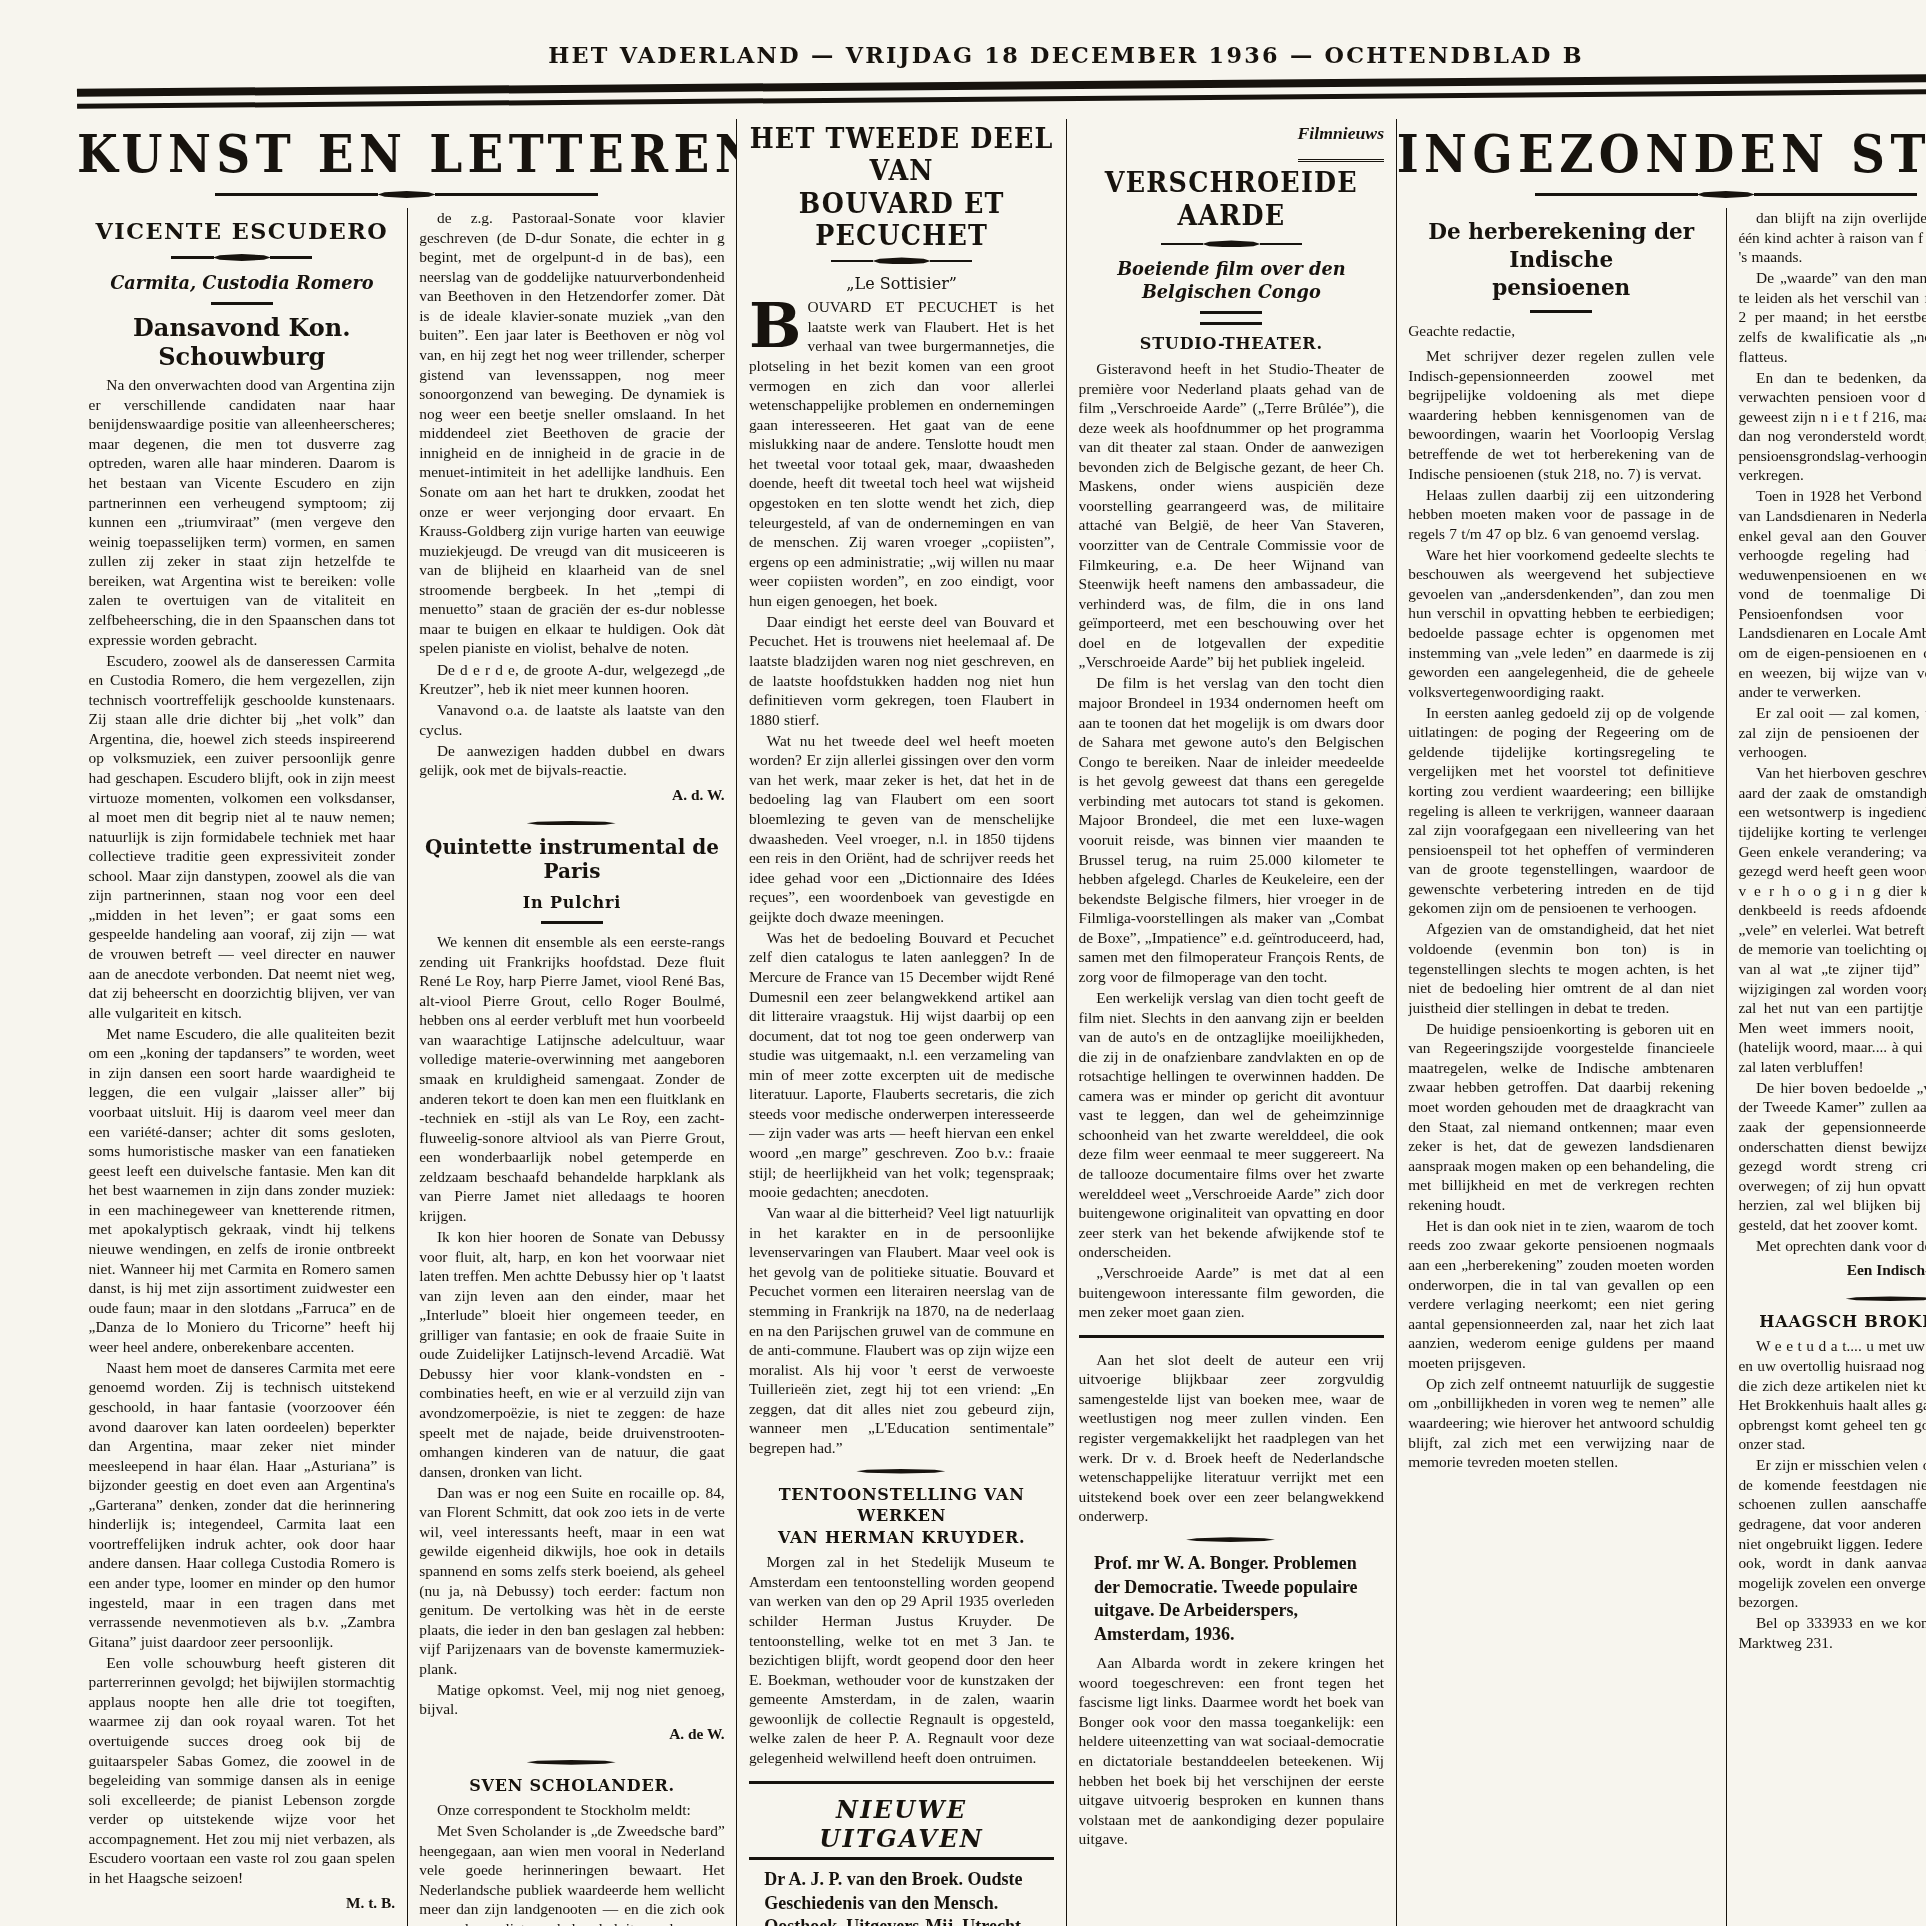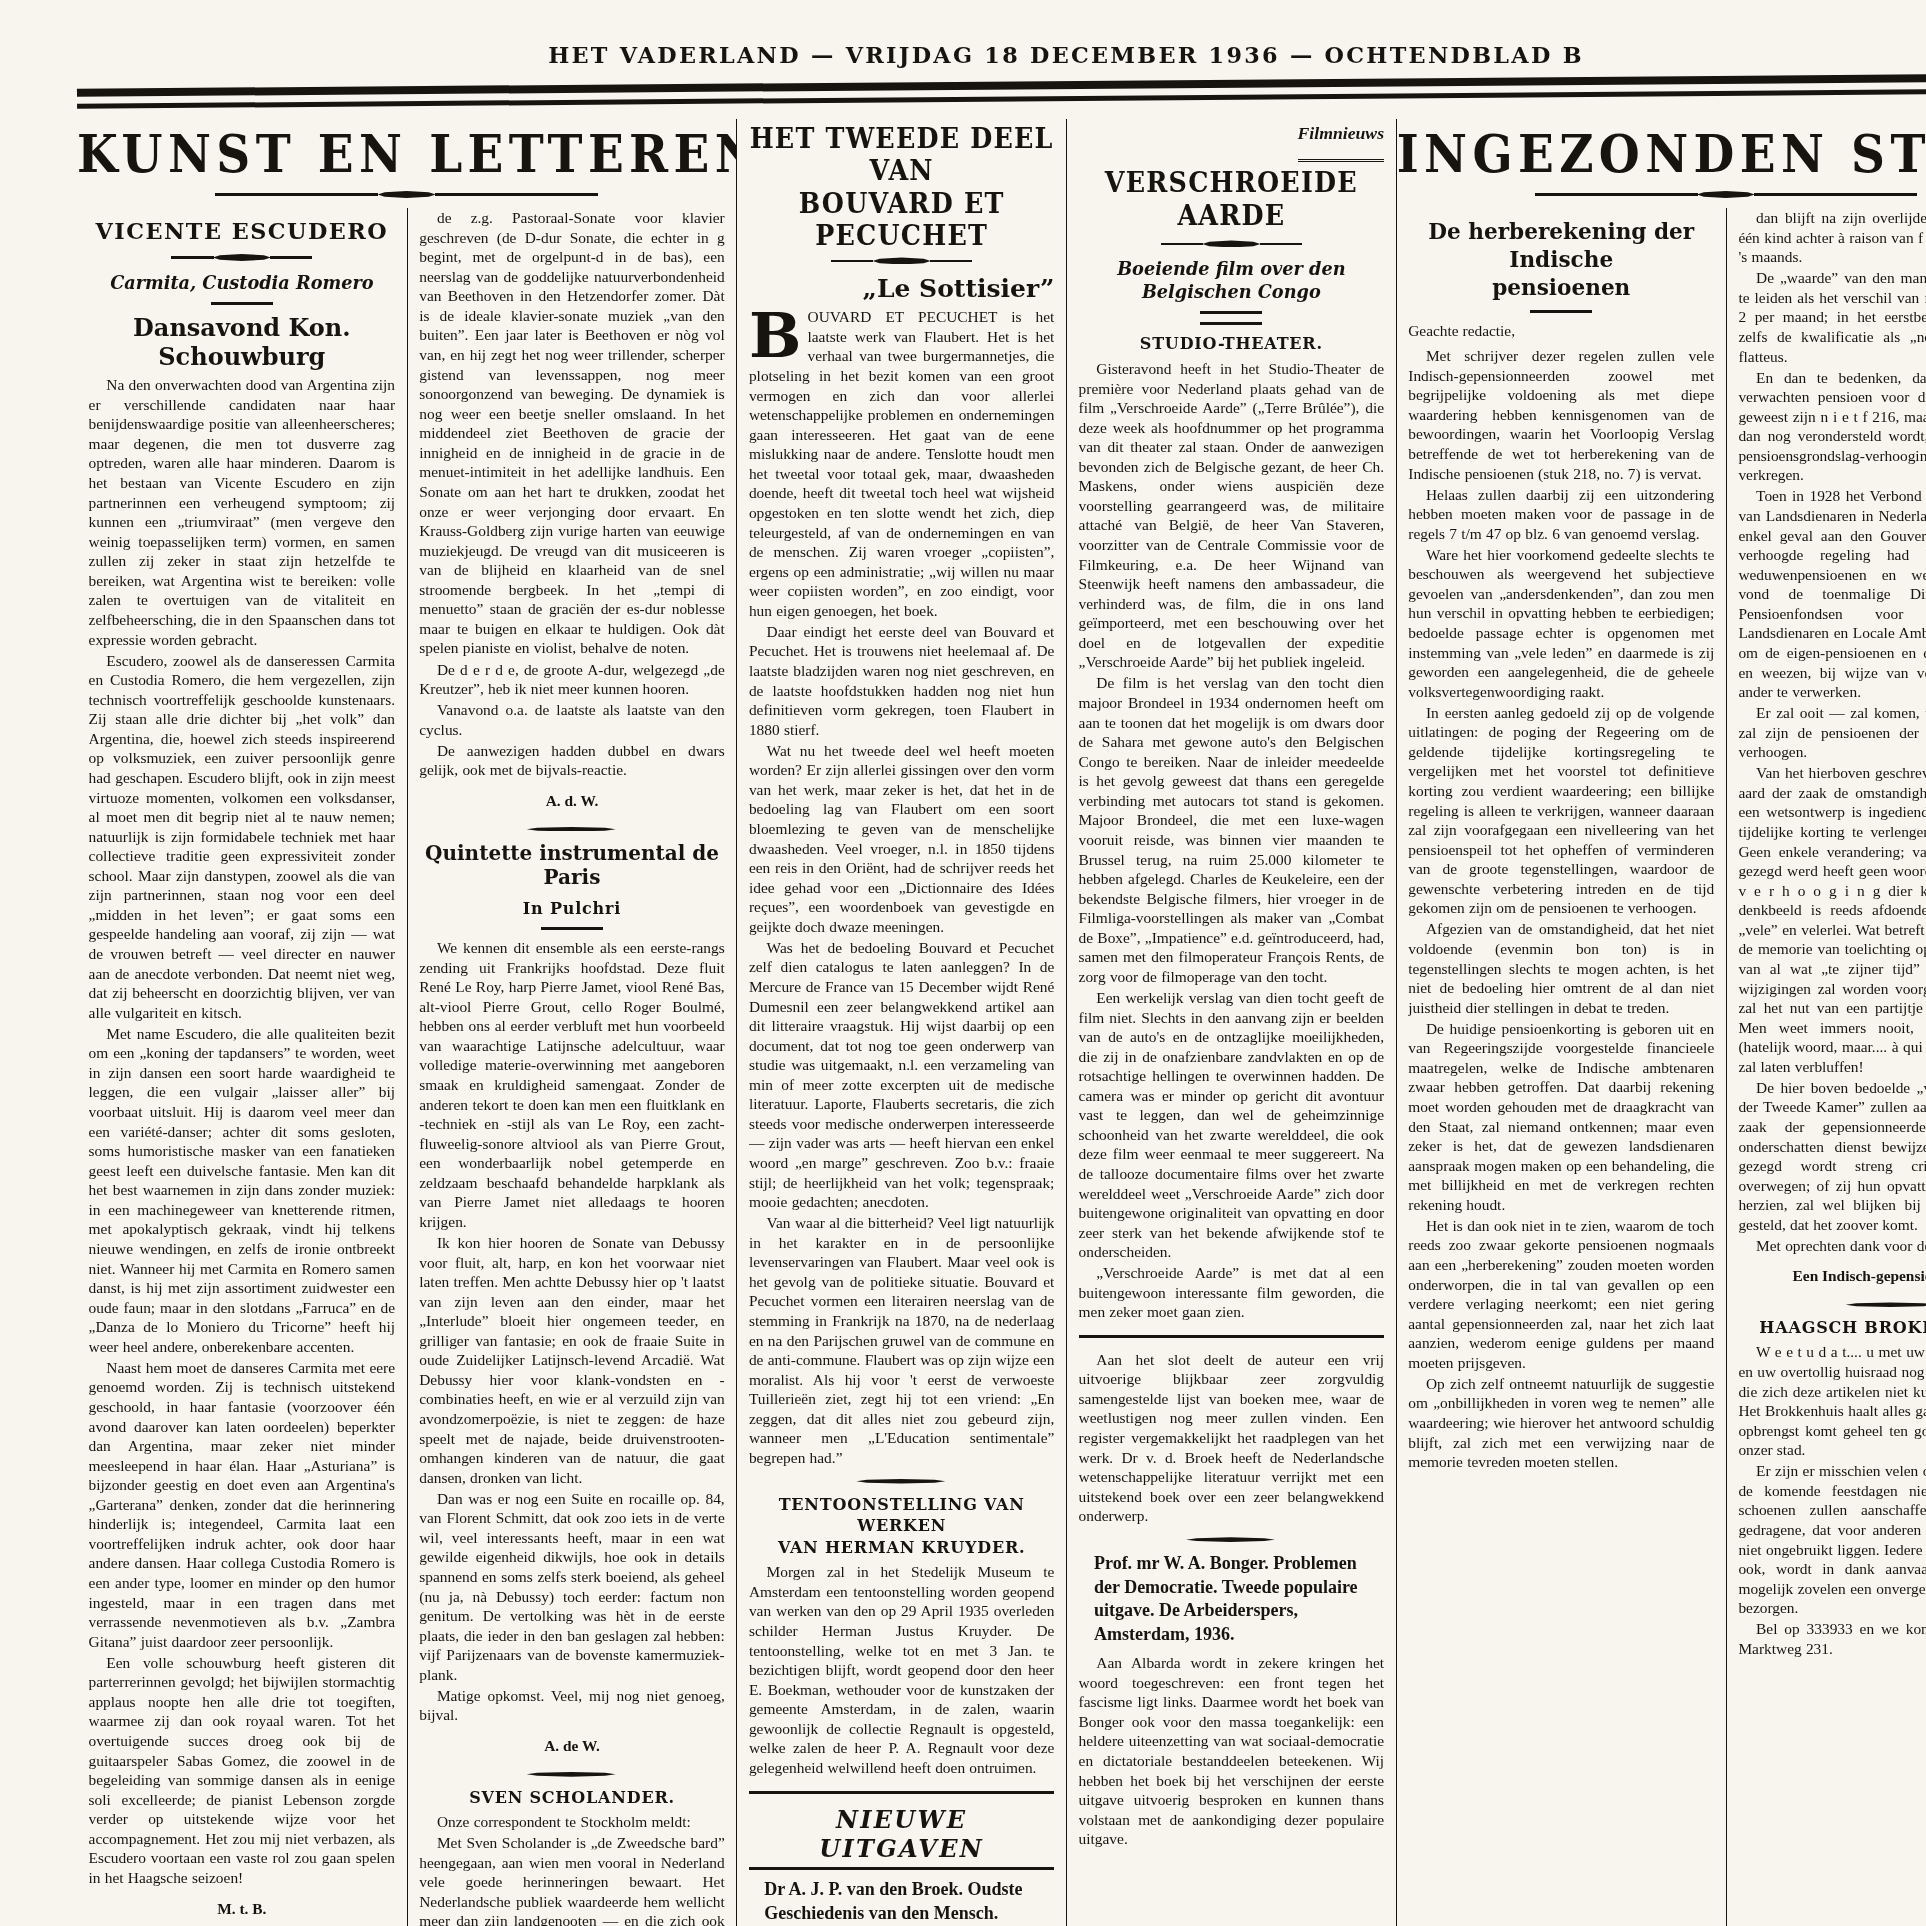--- a/index.html
+++ b/index.html
@@ -40,31 +40,31 @@
   
   .article{overflow:hidden;}
   h3,h4{margin:0;text-align:center;font-family:"DejaVu Serif",serif;}
   .h-lg{font-size:25.4px;font-weight:700;line-height:1.18;letter-spacing:1.2px;margin:8.5px 0 3.1px;white-space:pre-line;transform:scaleY(1.08);}
   .h-art{font-size:22.3px;font-weight:700;letter-spacing:1.5px;margin:10px 0 2.3px;white-space:pre-line;}
   .h-art-lg{font-size:21.6px;font-weight:700;line-height:1.3;margin:10px 0 2.3px;white-space:pre-line;}
   .h-title{font-size:20px;font-weight:700;margin:9.2px 0 2.3px;}
   .h-bold-lg{font-size:24px;font-weight:700;margin:8.5px 0 3.9px;}
   .h-italic{font-size:17.7px;font-weight:700;font-style:italic;line-height:1.3;margin:7.7px 0 3.1px;white-space:pre-line;}
   .h-small{font-size:16px;font-weight:700;letter-spacing:0.8px;line-height:1.35;margin:8.5px 0 3.9px;white-space:pre-line;}
-  .h-roman-lg{font-size:25px;font-weight:700;margin:10px 0 3.9px;text-align:right;}
+  .h-roman-lg{font-size:16px;font-weight:400;margin:10px 0 3.9px;}
   .h-nu{font-size:24px;font-weight:700;font-style:italic;letter-spacing:2.3px;margin:10px 0 5.4px;}
   .h-nu span{display:inline-block;border-bottom:3.5px solid #17130e;padding:0 11.6px 3.9px;}
   .kicker{font-size:17.7px;font-weight:700;font-style:italic;text-align:right;margin:3.9px 0 5.4px;}
   .kicker span{display:inline-block;border-bottom:3.5px double #17130e;padding-bottom:15px;}
   
   p.body{font-size:15.4px;line-height:1.27;text-align:justify;text-indent:17.7px;margin:0 0 1.5px 0;
          word-spacing:0.4px;}
   p.nodent{text-indent:0;}
   p.salut{font-size:15.4px;line-height:1.3;margin:5.4px 0;text-indent:0;}
-  p.sig{font-size:15.4px;font-weight:700;text-align:center;margin:12px 0 7px;}
+  p.sig{font-size:15.4px;font-weight:700;text-align:right;margin:6px 0 7px;}
   p.bookhead{font-size:18px;font-weight:700;line-height:1.32;margin:7.7px 0 6.2px 15.4px;text-align:left;}
   p.dropcap::first-letter{font-family:"DejaVu Serif",serif;font-size:62px;font-weight:700;
          float:left;line-height:0.8;padding:3.9px 6.2px 0 0;}
 </style>
 </head>
 <body>
 
 <div class="sheet">
   <div class="inner">
     <header class="masthead">

